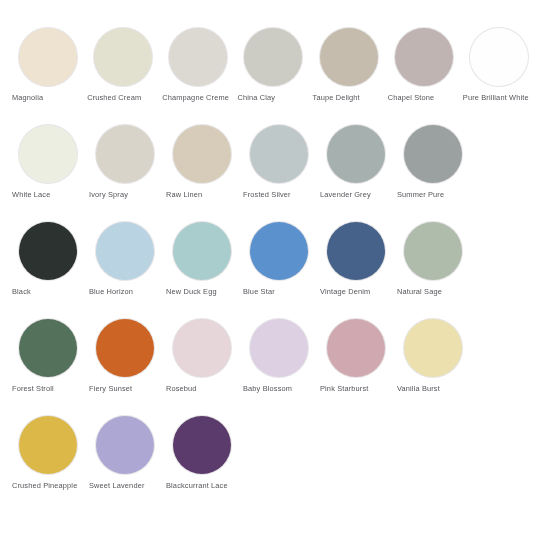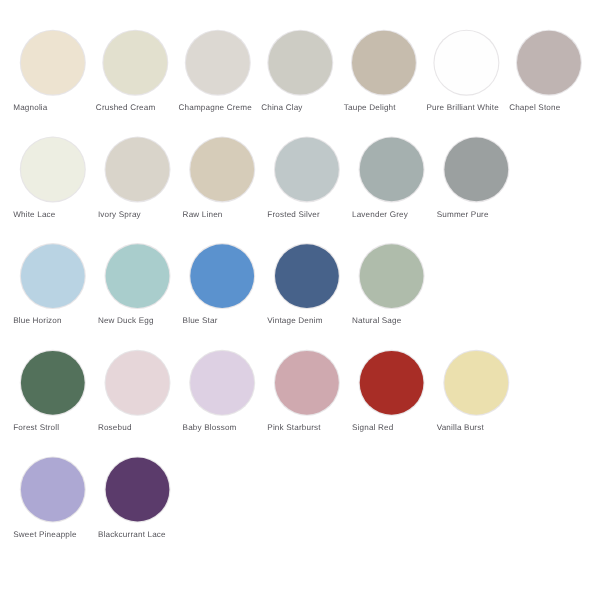--- a/index.html
+++ b/index.html
@@ -89,30 +89,30 @@
       <div class="swatch-label">China Clay</div>
     </div>
     <div class="swatch-cell">
       <div class="swatch-disc-wrap">
         <div class="swatch-disc" style="background-color: rgb(198, 188, 173);"></div>
       </div>
       <div class="swatch-label">Taupe Delight</div>
     </div>
     <div class="swatch-cell">
       <div class="swatch-disc-wrap">
+        <div class="swatch-disc" style="background-color: rgb(191, 180, 178);"></div>
+      </div>
+      <div class="swatch-label">Chapel Stone</div>
+    </div>
+    <div class="swatch-cell">
+      <div class="swatch-disc-wrap">
         <div class="swatch-disc" style="background-color: rgb(254, 254, 254);"></div>
       </div>
       <div class="swatch-label">Pure Brilliant White</div>
     </div>
-    <div class="swatch-cell">
-      <div class="swatch-disc-wrap">
-        <div class="swatch-disc" style="background-color: rgb(191, 180, 178);"></div>
-      </div>
-      <div class="swatch-label">Chapel Stone</div>
-    </div>
   </div>
 
   <div class="swatch-row">
     <div class="swatch-cell">
       <div class="swatch-disc-wrap">
         <div class="swatch-disc" style="background-color: rgb(237, 238, 226);"></div>
       </div>
       <div class="swatch-label">White Lace</div>
     </div>
     <div class="swatch-cell">
@@ -143,20 +143,26 @@
       <div class="swatch-disc-wrap">
         <div class="swatch-disc" style="background-color: rgb(155, 160, 160);"></div>
       </div>
       <div class="swatch-label">Summer Pure</div>
     </div>
   </div>
 
   <div class="swatch-row">
     <div class="swatch-cell">
       <div class="swatch-disc-wrap">
+        <div class="swatch-disc" style="background-color: rgb(44, 50, 48);"></div>
+      </div>
+      <div class="swatch-label">Black</div>
+    </div>
+    <div class="swatch-cell">
+      <div class="swatch-disc-wrap">
         <div class="swatch-disc" style="background-color: rgb(185, 211, 227);"></div>
       </div>
       <div class="swatch-label">Blue Horizon</div>
     </div>
     <div class="swatch-cell">
       <div class="swatch-disc-wrap">
         <div class="swatch-disc" style="background-color: rgb(169, 205, 204);"></div>
       </div>
       <div class="swatch-label">New Duck Egg</div>
     </div>
@@ -182,56 +188,62 @@
 
   <div class="swatch-row">
     <div class="swatch-cell">
       <div class="swatch-disc-wrap">
         <div class="swatch-disc" style="background-color: rgb(83, 113, 91);"></div>
       </div>
       <div class="swatch-label">Forest Stroll</div>
     </div>
     <div class="swatch-cell">
       <div class="swatch-disc-wrap">
+        <div class="swatch-disc" style="background-color: rgb(203, 100, 36);"></div>
+      </div>
+      <div class="swatch-label">Fiery Sunset</div>
+    </div>
+    <div class="swatch-cell">
+      <div class="swatch-disc-wrap">
         <div class="swatch-disc" style="background-color: rgb(230, 214, 217);"></div>
       </div>
       <div class="swatch-label">Rosebud</div>
     </div>
     <div class="swatch-cell">
       <div class="swatch-disc-wrap">
         <div class="swatch-disc" style="background-color: rgb(221, 208, 227);"></div>
       </div>
       <div class="swatch-label">Baby Blossom</div>
     </div>
     <div class="swatch-cell">
       <div class="swatch-disc-wrap">
         <div class="swatch-disc" style="background-color: rgb(207, 169, 175);"></div>
       </div>
       <div class="swatch-label">Pink Starburst</div>
     </div>
     <div class="swatch-cell">
       <div class="swatch-disc-wrap">
-        <div class="swatch-disc" style="background-color: rgb(168, 45, 38);"></div>
-      </div>
-      <div class="swatch-label">Signal Red</div>
-    </div>
-    <div class="swatch-cell">
-      <div class="swatch-disc-wrap">
         <div class="swatch-disc" style="background-color: rgb(235, 224, 174);"></div>
       </div>
       <div class="swatch-label">Vanilla Burst</div>
     </div>
   </div>
 
   <div class="swatch-row">
     <div class="swatch-cell">
       <div class="swatch-disc-wrap">
+        <div class="swatch-disc" style="background-color: rgb(220, 184, 73);"></div>
+      </div>
+      <div class="swatch-label">Crushed Pineapple</div>
+    </div>
+    <div class="swatch-cell">
+      <div class="swatch-disc-wrap">
         <div class="swatch-disc" style="background-color: rgb(173, 168, 211);"></div>
       </div>
-      <div class="swatch-label">Sweet Pineapple</div>
+      <div class="swatch-label">Sweet Lavender</div>
     </div>
     <div class="swatch-cell">
       <div class="swatch-disc-wrap">
         <div class="swatch-disc" style="background-color: rgb(91, 59, 107);"></div>
       </div>
       <div class="swatch-label">Blackcurrant Lace</div>
     </div>
   </div>
 
 </div>

